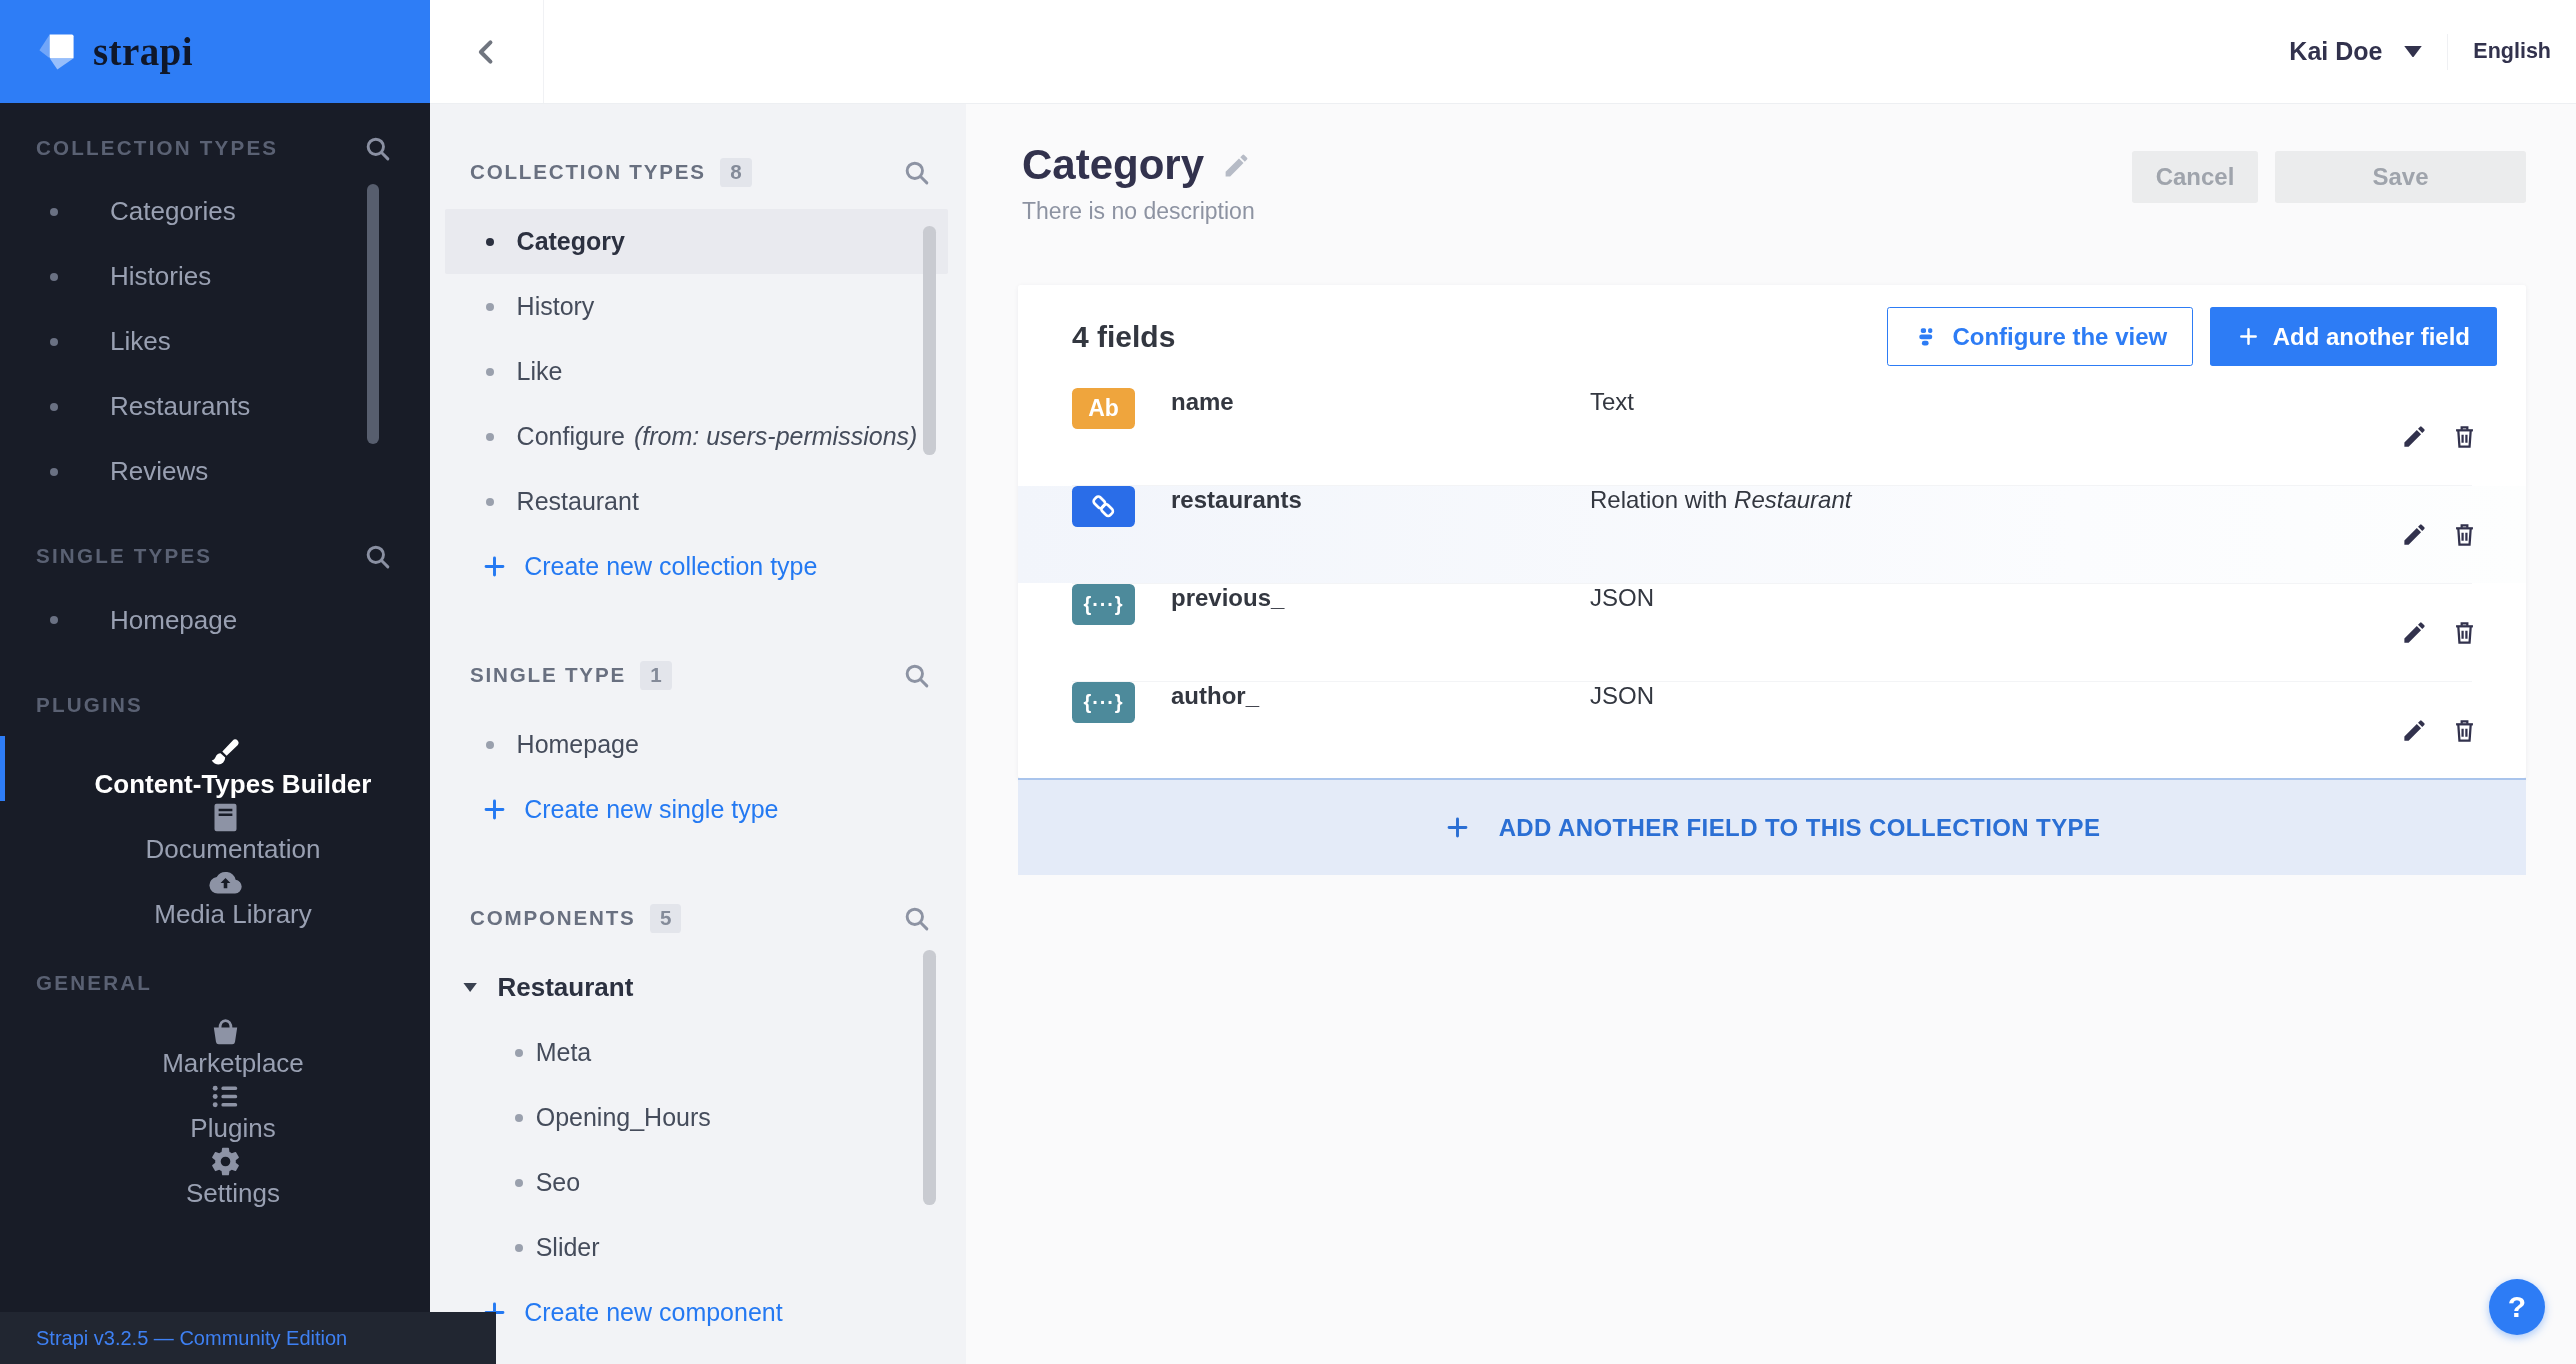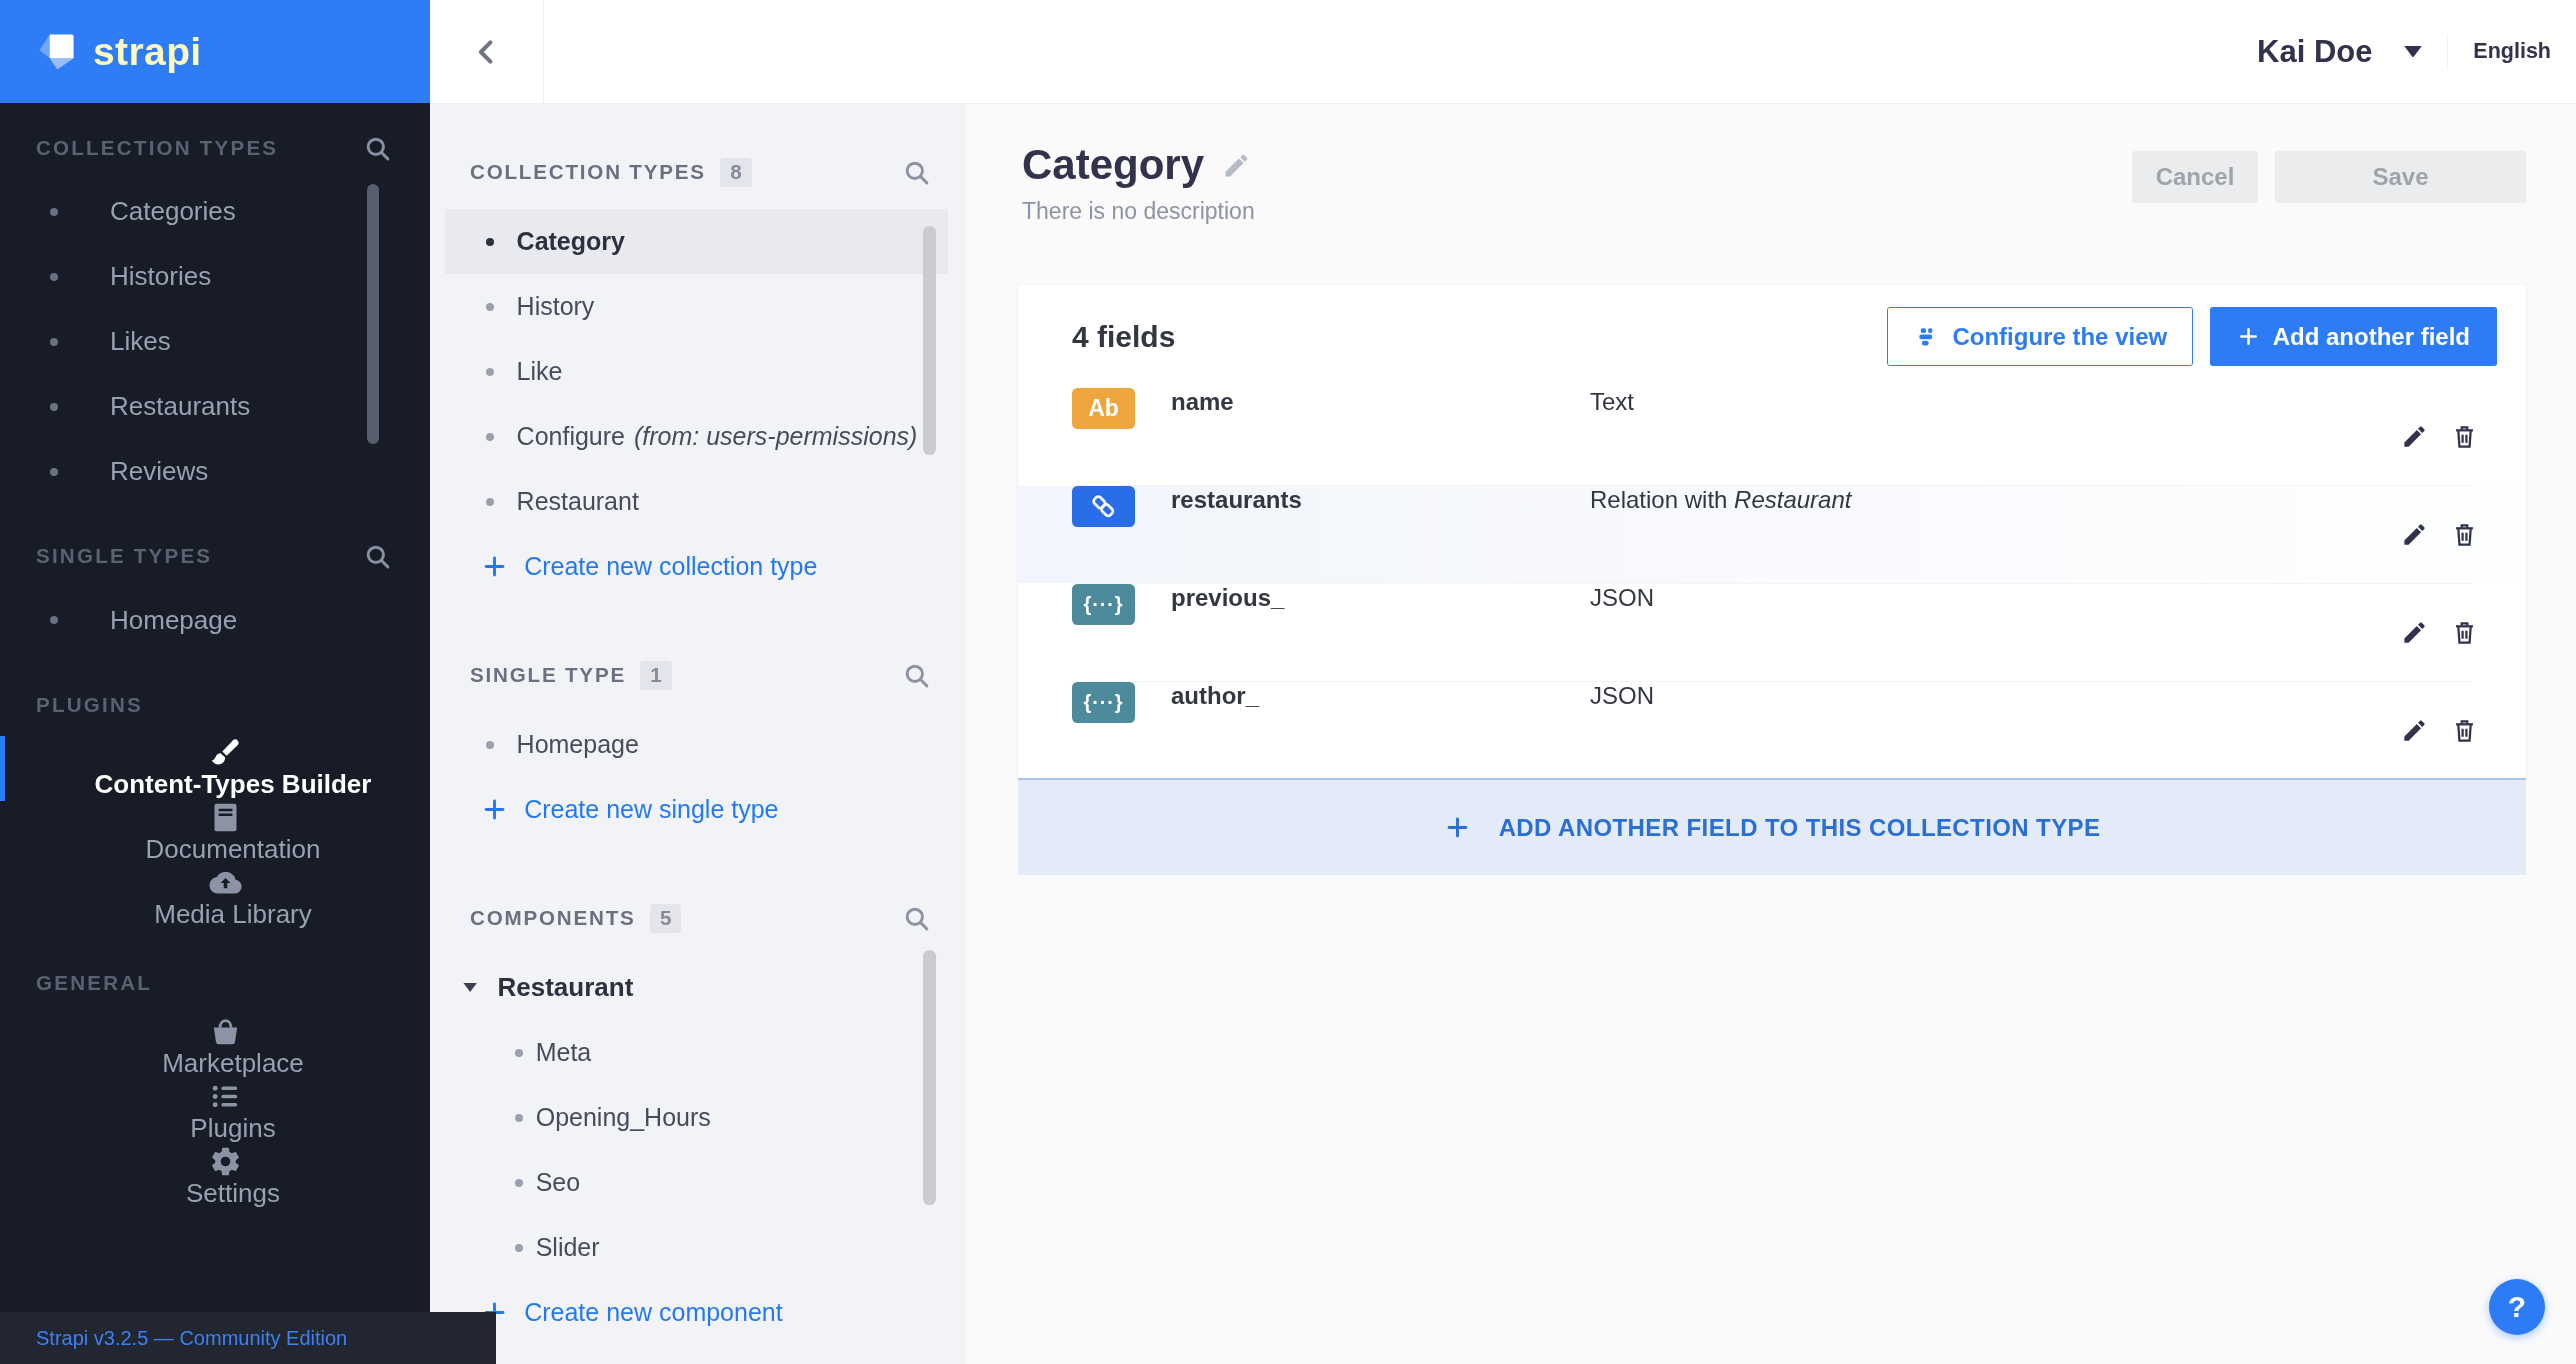--- a/index.html
+++ b/index.html
@@ -1,21 +1,21 @@
 <!DOCTYPE html>
 <html style="font-size:14.3px"><head>
 <meta charset="utf-8">
 <style>
   html,body{margin:0;padding:0;width:2576px;height:1364px;overflow:hidden;
     font-family:"Liberation Sans","DejaVu Sans",sans-serif;background:#fafafb;color:#32324d;}
   
   .sidebar{position:absolute;left:0;top:0;width:430px;height:1364px;background:#181c27;z-index:5;}
   .logo{height:103px;background:#2e7df6;display:flex;align-items:center;padding-left:36px;gap:16px;}
   .logo-mark{width:41px;height:41px;}
-  .logo-text{color:#fef9c3;font-size:39px;font-weight:700;letter-spacing:0.4px;}
+  .logo-text{color:#0f172a;font-size:39px;font-weight:700;letter-spacing:0.4px;font-family:Liberation Serif, serif;}
   .nav{padding-top:27px;}
   .nav-section{margin-bottom:34px;}
   .nav-head{height:36px;display:flex;align-items:center;justify-content:space-between;
     padding:0 39px 0 36px;margin-bottom:13.4px;}
   .nav-head-label{font-size:20.6px;font-weight:700;letter-spacing:2.2px;color:#5a6173;}
   .nav-search{width:27px;height:27px;color:#8a90a2;cursor:pointer;}
   .nav-item{height:65px;display:flex;align-items:center;padding-left:50px;cursor:pointer;position:relative;gap:32px;}
   .nav-item .dot{width:8px;height:8px;border-radius:50%;background:#6a7183;margin-right:20px;flex:0 0 auto;}
   .nav-item .lbl{font-size:26px;color:#99a0b2;}
   .nav-item-ico{height:65px;display:flex;align-items:center;padding-left:36px;cursor:pointer;position:relative;flex-direction:column;}
@@ -27,21 +27,21 @@
   .side-scroll{position:absolute;right:51px;top:184px;width:12.5px;height:260px;border-radius:6.3px;background:#575e6e;}
   .side-footer{position:absolute;left:0;bottom:0;width:496px;height:52px;background:#212631;
     display:flex;align-items:center;padding-left:36px;box-sizing:border-box;}
   .side-footer a{font-size:20px;color:#3e80f3;text-decoration:none;cursor:pointer;}
   
   .topbar{position:absolute;left:430px;top:0;right:0;height:103px;background:#fff;border-bottom:0.9px solid #edeff2;z-index:4;}
   .back-btn{position:absolute;left:0;top:0;width:114px;height:103px;border:none;border-right:0.9px solid #f0f1f4;
     background:#fff;display:flex;align-items:center;justify-content:center;cursor:pointer;}
   .back-btn svg{width:27px;height:36px;color:#70757f;}
   .user-zone{position:absolute;right:0;top:0;height:103px;display:flex;align-items:center;padding-right:25px;}
-  .user-name{font-size:31px;font-weight:600;color:#32324d;cursor:pointer;display:flex;align-items:center;gap:32px;}
+  .user-name{font-size:25px;font-weight:600;color:#32324d;cursor:pointer;display:flex;align-items:center;gap:22px;}
   .user-caret{width:18px;height:11.7px;color:#32324d;}
   .user-divider{width:0.9px;height:36px;background:#eff0f3;margin:0 25px;}
   .user-locale{font-size:21.5px;font-weight:700;color:#32324d;cursor:pointer;}
   
   .panel{position:absolute;left:430px;top:103px;width:536px;bottom:0;background:#f2f3f6;z-index:3;}
   .p-section{padding-top:61px;}
   .p-head{display:flex;align-items:center;padding:0 36px 0 40px;height:30.5px;}
   .p-head-label{font-size:20.6px;font-weight:700;letter-spacing:1.8px;color:#697080;}
   .p-badge{margin-left:14.3px;background:#e3e5eb;border-radius:3.6px;padding:2.7px 10px;
     font-size:20.6px;font-weight:700;color:#848b99;}

